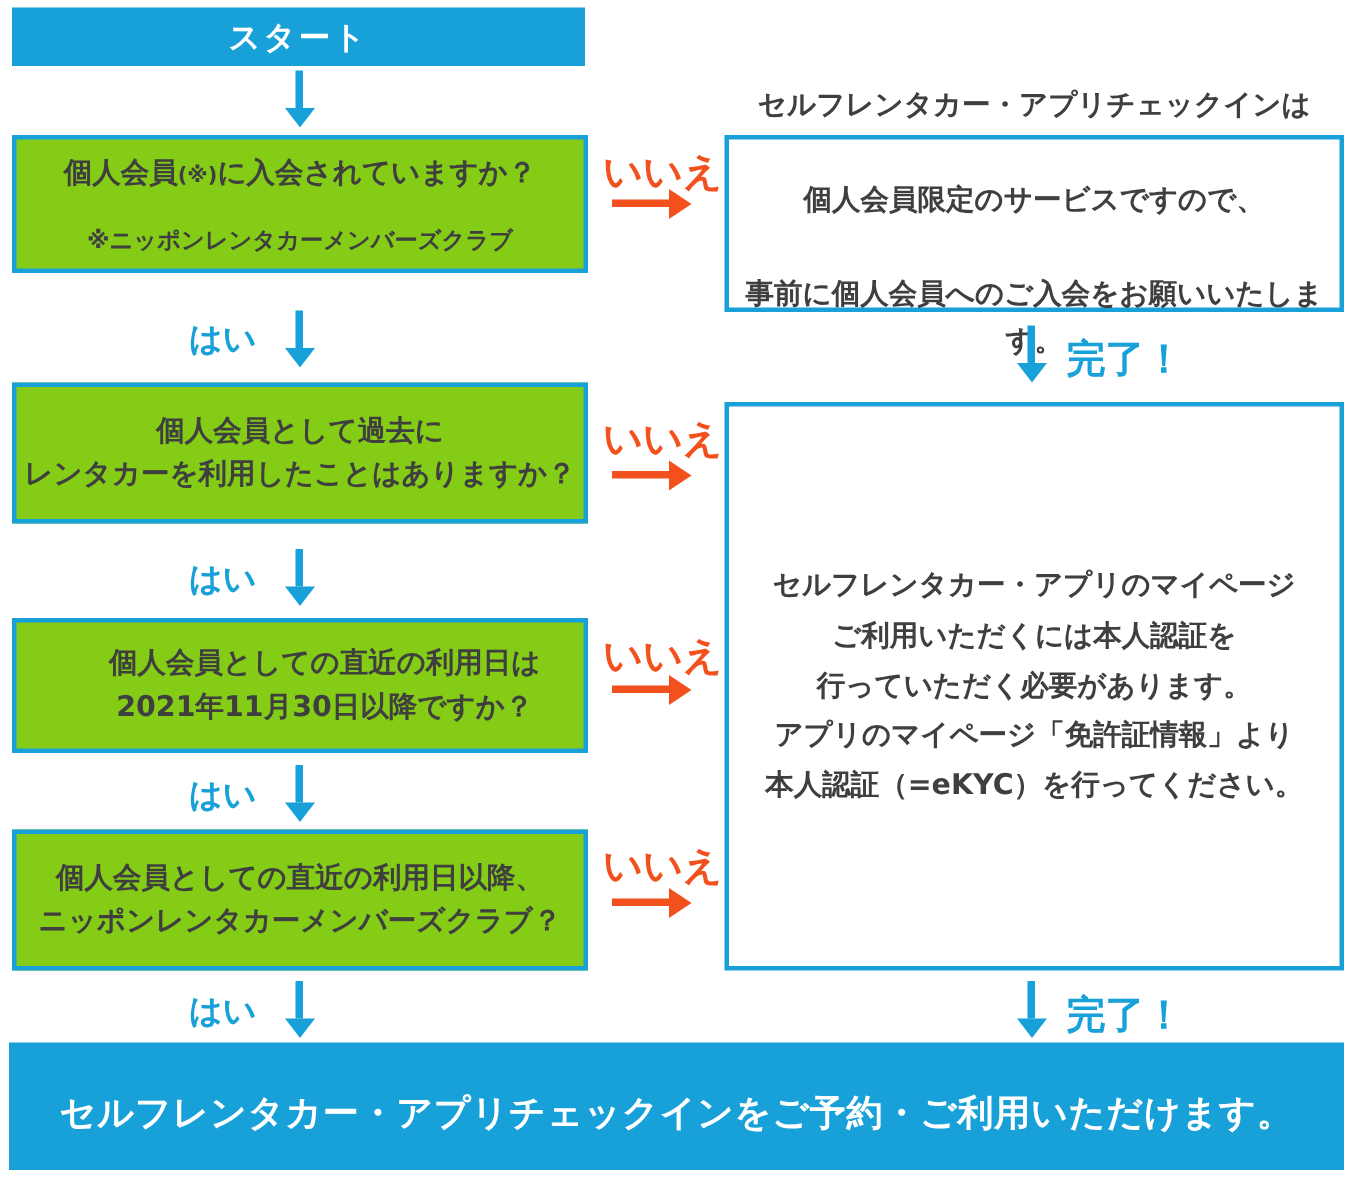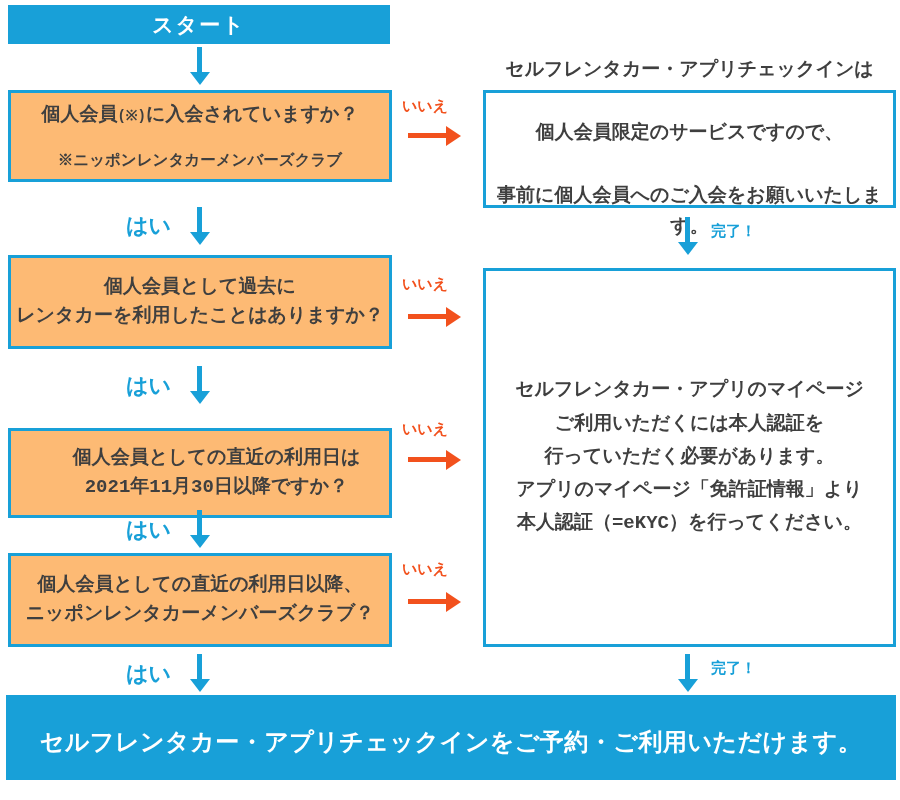--- a/index.html
+++ b/index.html
@@ -4,31 +4,31 @@
 <style>
   :root {
     --cyan: #18A0D8;
     --orange: #F2511D;
     --text_dark: #3F3F3F;
     --white: #FFFFFF;
   }
   * { margin:0; padding:0; box-sizing:border-box; }
   body { background:#ffffff; font-family:"DejaVu Sans","Liberation Sans",sans-serif; }
   .canvas {
-    position:relative; width:900px; height:780px; background:#ffffff; overflow:hidden;font-family:Liberation Mono, monospace;
+    position:relative; width:900px; height:780px; background:#ffffff; overflow:hidden;
   }
   .start {
     position:absolute; left:8px; top:5px; width:382px; height:39px;
     background:var(--cyan); color:var(--white);
     display:flex; align-items:center; justify-content:center;
     font-size:21px; font-weight:bold; letter-spacing:2px;
   }
   .qbox {
     position:absolute; left:8px; width:384px;
-    border:3px solid var(--cyan); background:#fdba74;
+    border:3px solid var(--cyan); background:#84cc16;
     display:flex; flex-direction:column; align-items:center; justify-content:center;
     text-align:center; color:var(--text_dark); font-weight:bold;
   }
   .qline { font-size:19px; line-height:1.55; }
   .qline .ref { font-size:14px; }
   .qnote { font-size:15.5px; margin-top:20px; }
   .rbox {
     position:absolute; left:483px; width:413px;
     border:3px solid var(--cyan); background:#ffffff;
     display:flex; flex-direction:column; align-items:center; justify-content:center;
@@ -36,22 +36,22 @@
     font-size:19px; line-height:1.62;
   }
   .bline { display:block; }
   .final {
     position:absolute; left:6px; top:695px; width:890px; height:93px;
     background:var(--cyan); color:var(--white);
     display:flex; align-items:center; justify-content:center;
     font-size:24px; font-weight:bold; letter-spacing:0.5px;
   }
   .yes-label { position:absolute; color:var(--cyan); font-weight:bold; font-size:22px; }
-  .no-label  { position:absolute; color:var(--orange); font-weight:bold; font-size:15px; }
-  .done-label{ position:absolute; color:var(--cyan); font-weight:bold; font-size:15px; }
+  .no-label  { position:absolute; color:var(--orange); font-weight:bold; font-size:26px; }
+  .done-label{ position:absolute; color:var(--cyan); font-weight:bold; font-size:26px; }
   
   .arrow-v { position:absolute; width:5px; background:var(--cyan); }
   .arrow-v::after {
     content:""; position:absolute; top:100%; left:50%; transform:translateX(-50%);
     border-left:10px solid transparent; border-right:10px solid transparent;
     border-top:13px solid var(--cyan);
   }
   
   .arrow-h { position:absolute; height:5px; width:38px; background:var(--orange); }
   .arrow-h::after {
@@ -99,21 +99,21 @@
     <span class="bline">セルフレンタカー・アプリのマイページ</span>
     <span class="bline">ご利用いただくには本人認証を</span>
     <span class="bline">行っていただく必要があります。</span>
     <span class="bline">アプリのマイページ「免許証情報」より</span>
     <span class="bline">本人認証（=eKYC）を行ってください。</span>
   </div>
 
   <div class="yes-label" style="left:126px; top:371px;">はい</div>
   <div class="arrow-v" style="left:197px; top:366px; height:25px;"></div>
 
-  <div class="qbox" style="top:428px; height:90px;padding-left:33px;">
+  <div class="qbox" style="top:412px; height:90px;padding-left:33px;">
     <div class="qline">
       <span class="bline">個人会員としての直近の利用日は</span>
       <span class="bline">2021年11月30日以降ですか？</span>
     </div>
   </div>
   <div class="no-label" style="left:402px; top:420px;">いいえ</div>
   <div class="arrow-h" style="left:408px; top:457px;"></div>
 
   <div class="yes-label" style="left:126px; top:515px;">はい</div>
   <div class="arrow-v" style="left:197px; top:510px; height:25px;"></div>

